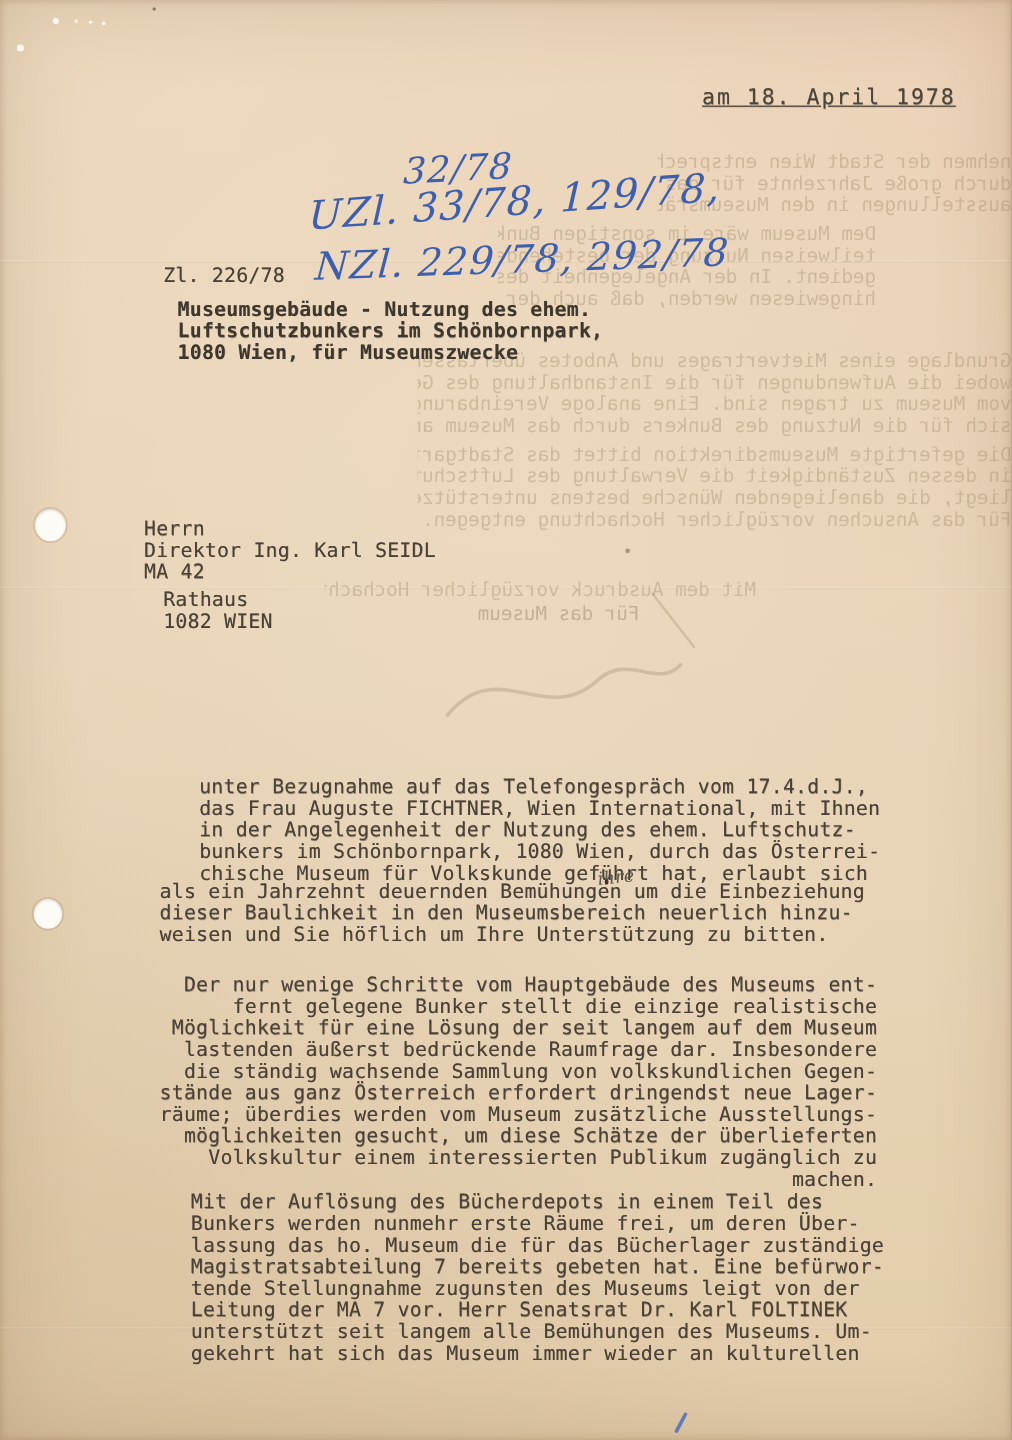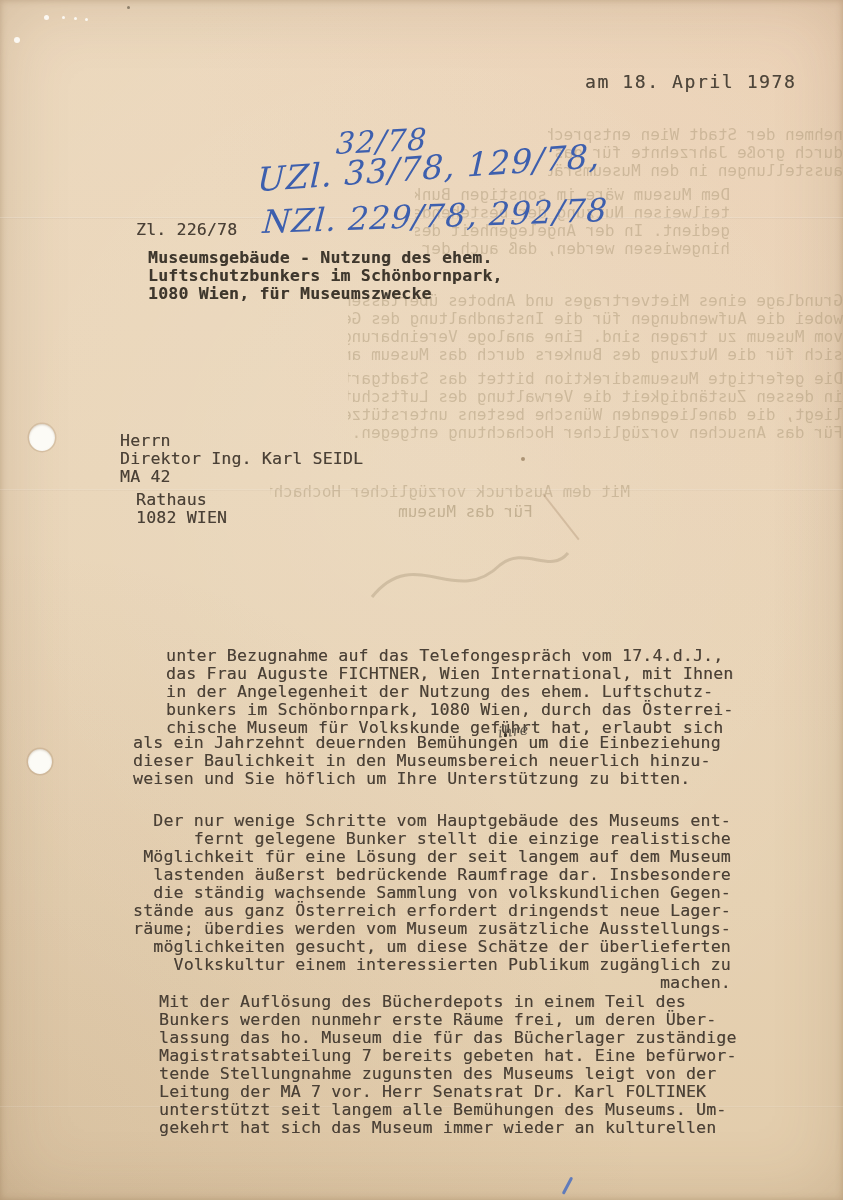--- a/index.html
+++ b/index.html
@@ -13,21 +13,21 @@
       linear-gradient(180deg,#ecd8bd 0%,#e9d5b8 40%,#e6d1b2 75%,#e2ccab 100%);
     box-shadow: inset 0 0 70px rgba(120,85,50,0.20), inset 0 0 7px rgba(110,75,40,0.28);
     font-family:"DejaVu Sans Mono","Liberation Mono",monospace;
   }
   .tw{
     position:absolute;font-size:16.5px;line-height:18px;color:#4a4036;
     white-space:pre;letter-spacing:0.2px;
     text-shadow:0.3px 0.3px 0.4px rgba(60,50,40,0.45);
   }
   .subject{font-weight:bold;color:#3e372d;margin-left:12px;}
-  .date{font-size:18px;letter-spacing:1.6px;color:#4d453a;}
+  .date{font-size:18px;letter-spacing:1.6px;color:#4d453a;text-decoration:underline;}
   .hw{
     position:absolute;font-family:"DejaVu Serif","Liberation Serif",serif;
     font-style:italic;color:#3d5fae;white-space:pre;letter-spacing:1px;
     transform-origin:left top;
   }
   .pencil{
     position:absolute;font-family:"DejaVu Serif","Liberation Serif",serif;
     font-style:italic;color:#5f584c;font-size:15px;transform:rotate(-6deg);
   }
   .struck{

